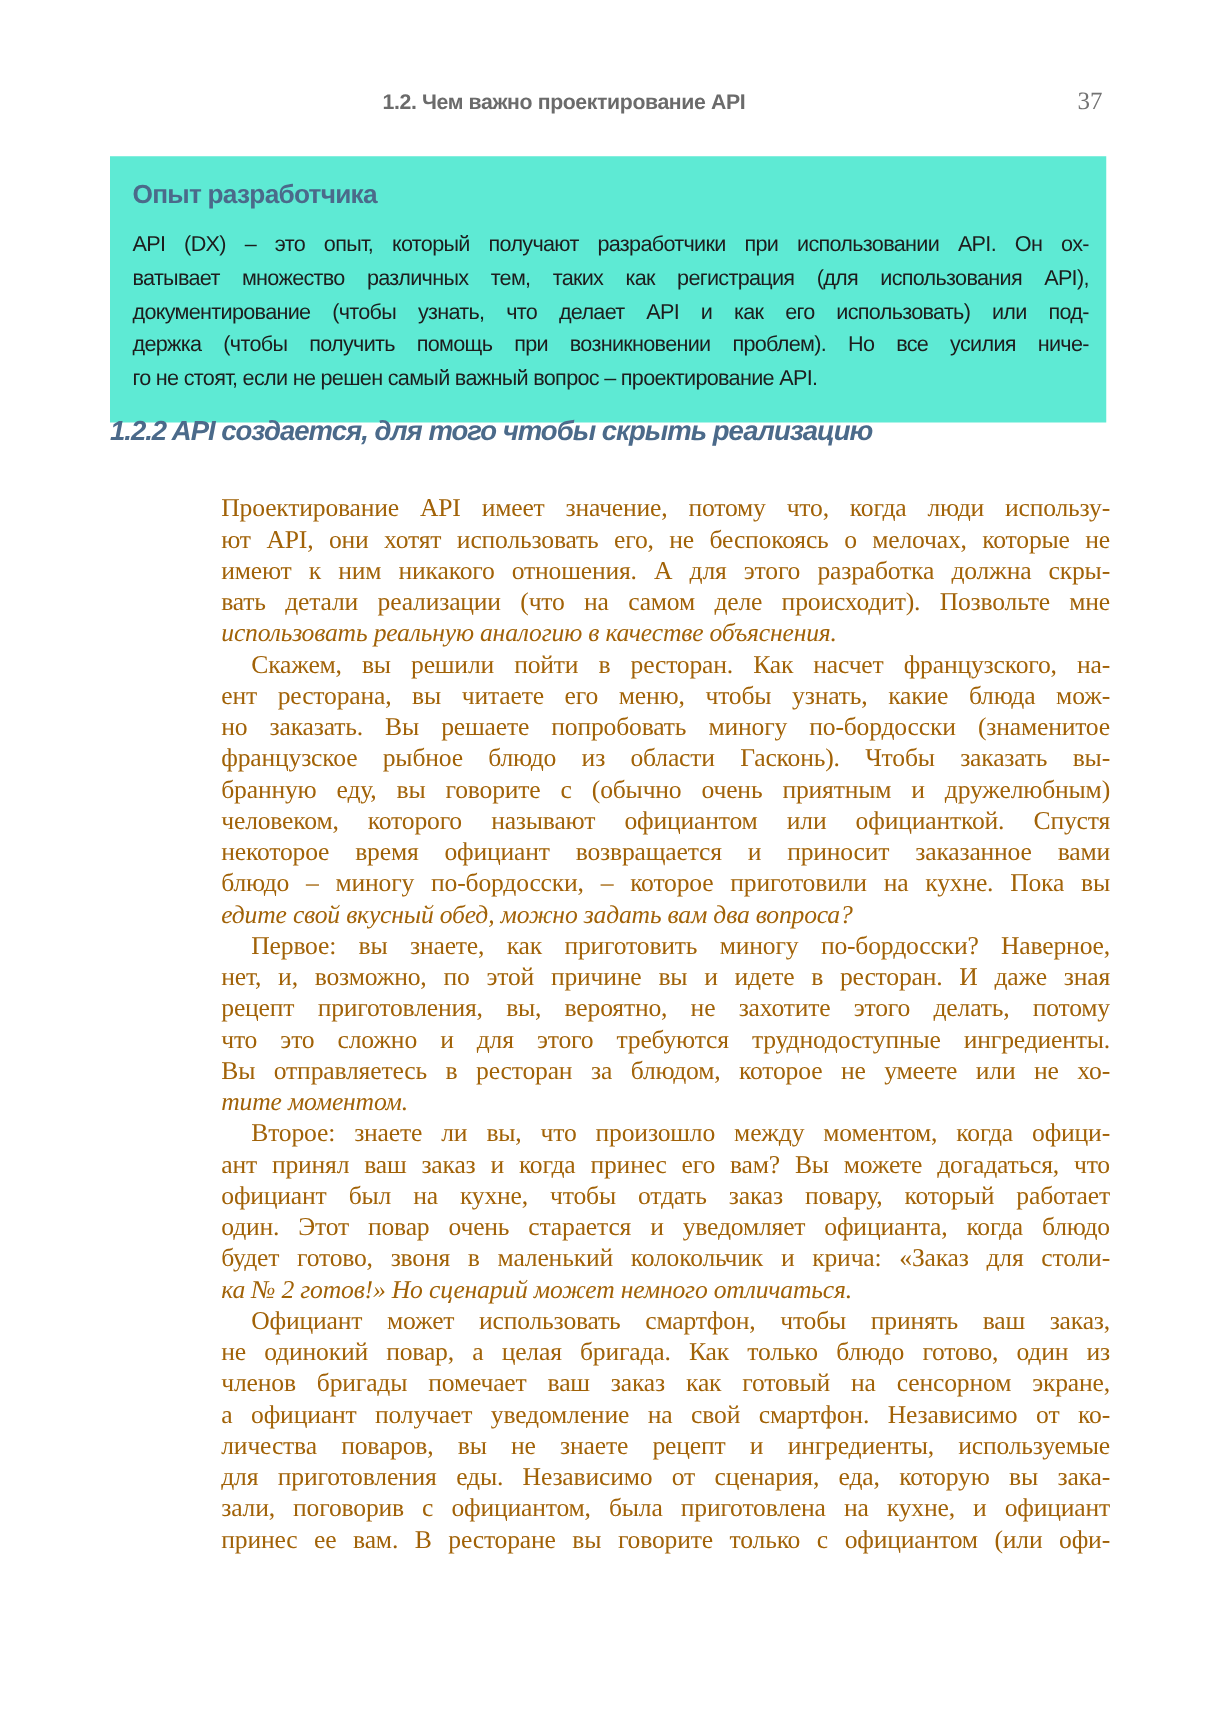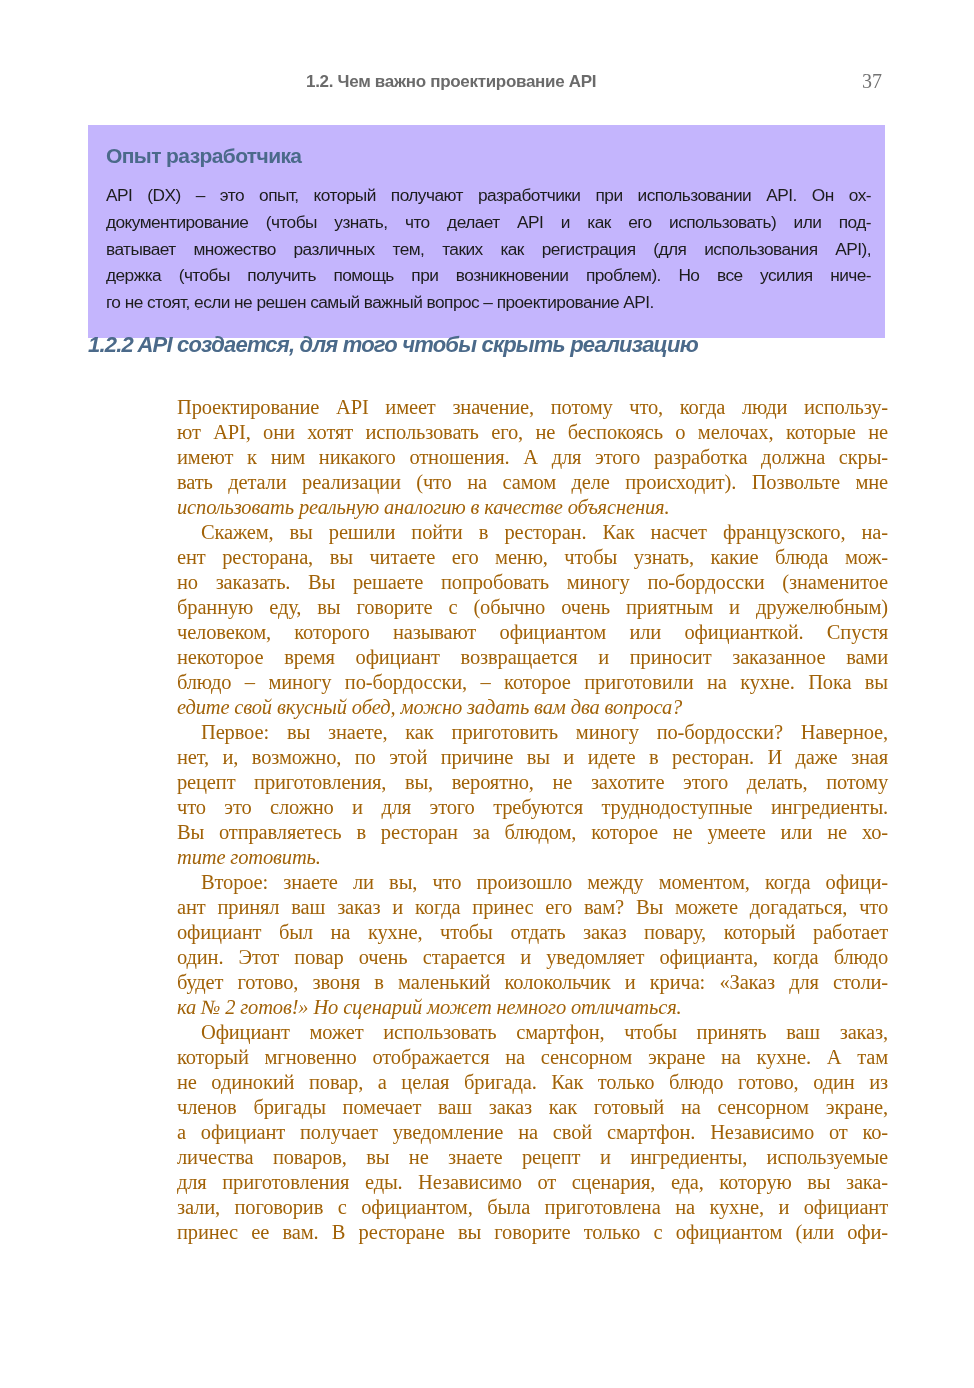--- a/index.html
+++ b/index.html
@@ -5,21 +5,21 @@
   html, body { margin:0; padding:0; background:#ffffff; }
   body { width:974px; height:1388px; position:relative; overflow:hidden; }
   .running-head {
     position:absolute; top:70px; left:0; width:974px; height:26px;
     font-family:"Liberation Sans", sans-serif; color:#6b6b6b;
   }
   .running-title { position:absolute; left:306px; top:2px; font-size:17px; font-weight:bold; letter-spacing:-0.3px; }
   .page-number { position:absolute; right:92px; top:0; font-family:"Liberation Serif", serif; font-size:20px; color:#737373; }
   .sidebar-box {
     position:absolute; left:88px; top:125px; width:797px; height:213px;
-    background:#c4b5fd;
+    background:#5eead4;
   }
   .box-title {
     position:absolute; left:18px; top:19px; font-family:"Liberation Sans", sans-serif;
     font-size:21px; font-weight:bold; color:#4b6a8a; letter-spacing:-0.6px;
   }
   .box-body {
     position:absolute; left:18px; top:57px; width:765px;
     font-family:"Liberation Sans", sans-serif; font-size:17.3px; color:#1d1d1d;
     line-height:26.8px; letter-spacing:-0.55px;
   }
@@ -43,62 +43,62 @@
 
 <div class="running-head">
   <span class="running-title">1.2. Чем важно проектирование API</span>
   <span class="page-number">37</span>
 </div>
 
 <div class="sidebar-box">
   <div class="box-title">Опыт разработчика</div>
   <div class="box-body">
     <span class="box-line">API (DX) – это опыт, который получают разработчики при использовании API. Он ох-</span>
+    <span class="box-line">ватывает множество различных тем, таких как регистрация (для использования API),</span>
     <span class="box-line">документирование (чтобы узнать, что делает API и как его использовать) или под-</span>
-    <span class="box-line">ватывает множество различных тем, таких как регистрация (для использования API),</span>
     <span class="box-line">держка (чтобы получить помощь при возникновении проблем). Но все усилия ниче-</span>
     <span class="box-line last">го не стоят, если не решен самый важный вопрос – проектирование API.</span>
   </div>
 </div>
 
 <div class="section-heading">1.2.2  API создается, для того чтобы скрыть реализацию</div>
 
 <div class="body-text">
 
   <span class="line">Проектирование API имеет значение, потому что, когда люди использу-</span>
   <span class="line">ют API, они хотят использовать его, не беспокоясь о мелочах, которые не</span>
   <span class="line">имеют к ним никакого отношения. А для этого разработка должна скры-</span>
   <span class="line">вать детали реализации (что на самом деле происходит). Позвольте мне</span>
   <span class="line last">использовать реальную аналогию в качестве объяснения.</span>
 
   <span class="line indent">Скажем, вы решили пойти в ресторан. Как насчет французского, на-</span>
   <span class="line">ент ресторана, вы читаете его меню, чтобы узнать, какие блюда мож-</span>
   <span class="line">но заказать. Вы решаете попробовать миногу по-бордосски (знаменитое</span>
+  <span class="line">французское рыбное блюдо из области Гасконь). Чтобы заказать вы-</span>
   <span class="line">бранную еду, вы говорите с (обычно очень приятным и дружелюбным)</span>
   <span class="line">человеком, которого называют официантом или официанткой. Спустя</span>
   <span class="line">некоторое время официант возвращается и приносит заказанное вами</span>
   <span class="line">блюдо – миногу по-бордосски, – которое приготовили на кухне. Пока вы</span>
   <span class="line last">едите свой вкусный обед, можно задать вам два вопроса?</span>
 
   <span class="line indent">Первое: вы знаете, как приготовить миногу по-бордосски? Наверное,</span>
   <span class="line">нет, и, возможно, по этой причине вы и идете в ресторан. И даже зная</span>
   <span class="line">рецепт приготовления, вы, вероятно, не захотите этого делать, потому</span>
   <span class="line">что это сложно и для этого требуются труднодоступные ингредиенты.</span>
   <span class="line">Вы отправляетесь в ресторан за блюдом, которое не умеете или не хо-</span>
-  <span class="line last">тите готовить.</span>
+  <span class="line last">тите моментом.</span>
 
   <span class="line indent">Второе: знаете ли вы, что произошло между моментом, когда офици-</span>
   <span class="line">ант принял ваш заказ и когда принес его вам? Вы можете догадаться, что</span>
   <span class="line">официант был на кухне, чтобы отдать заказ повару, который работает</span>
   <span class="line">один. Этот повар очень старается и уведомляет официанта, когда блюдо</span>
   <span class="line">будет готово, звоня в маленький колокольчик и крича: «Заказ для столи-</span>
   <span class="line last">ка № 2 готов!» Но сценарий может немного отличаться.</span>
 
   <span class="line indent">Официант может использовать смартфон, чтобы принять ваш заказ,</span>
-  <span class="line">который мгновенно отображается на сенсорном экране на кухне. А там</span>
   <span class="line">не одинокий повар, а целая бригада. Как только блюдо готово, один из</span>
   <span class="line">членов бригады помечает ваш заказ как готовый на сенсорном экране,</span>
   <span class="line">а официант получает уведомление на свой смартфон. Независимо от ко-</span>
   <span class="line">личества поваров, вы не знаете рецепт и ингредиенты, используемые</span>
   <span class="line">для приготовления еды. Независимо от сценария, еда, которую вы зака-</span>
   <span class="line">зали, поговорив с официантом, была приготовлена на кухне, и официант</span>
   <span class="line">принес ее вам. В ресторане вы говорите только с официантом (или офи-</span>
 </div>
 
 </body></html>

